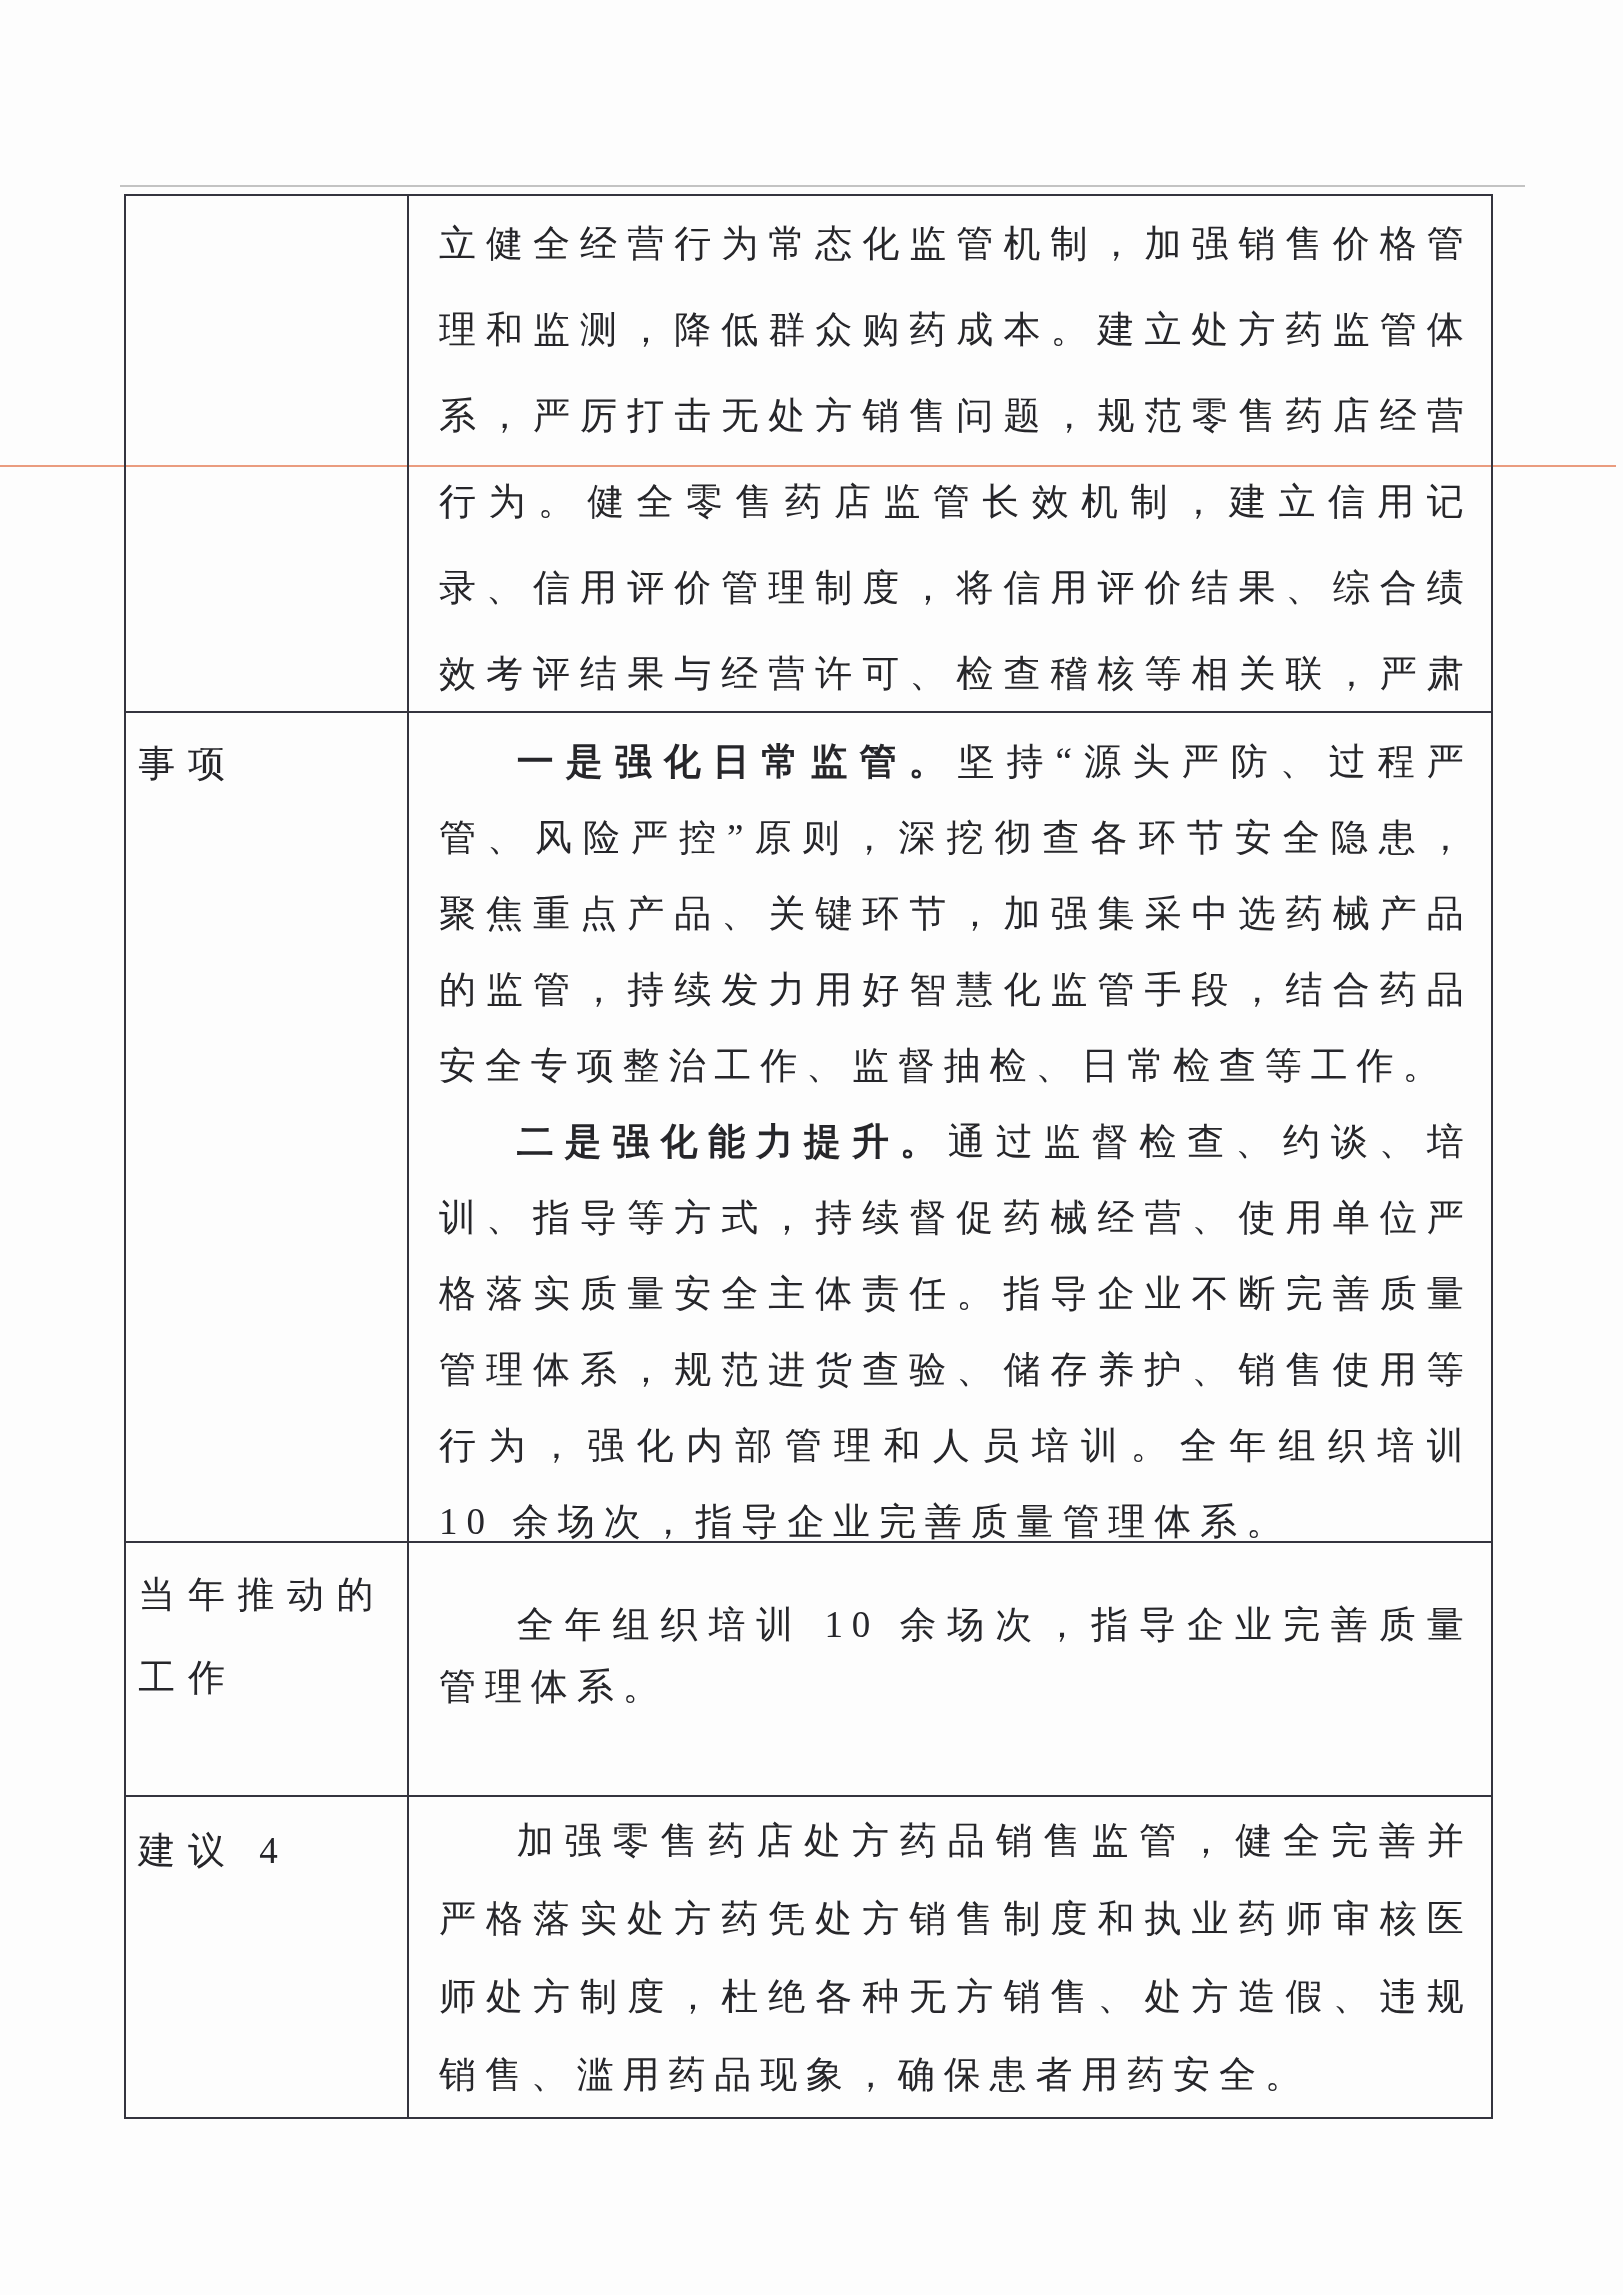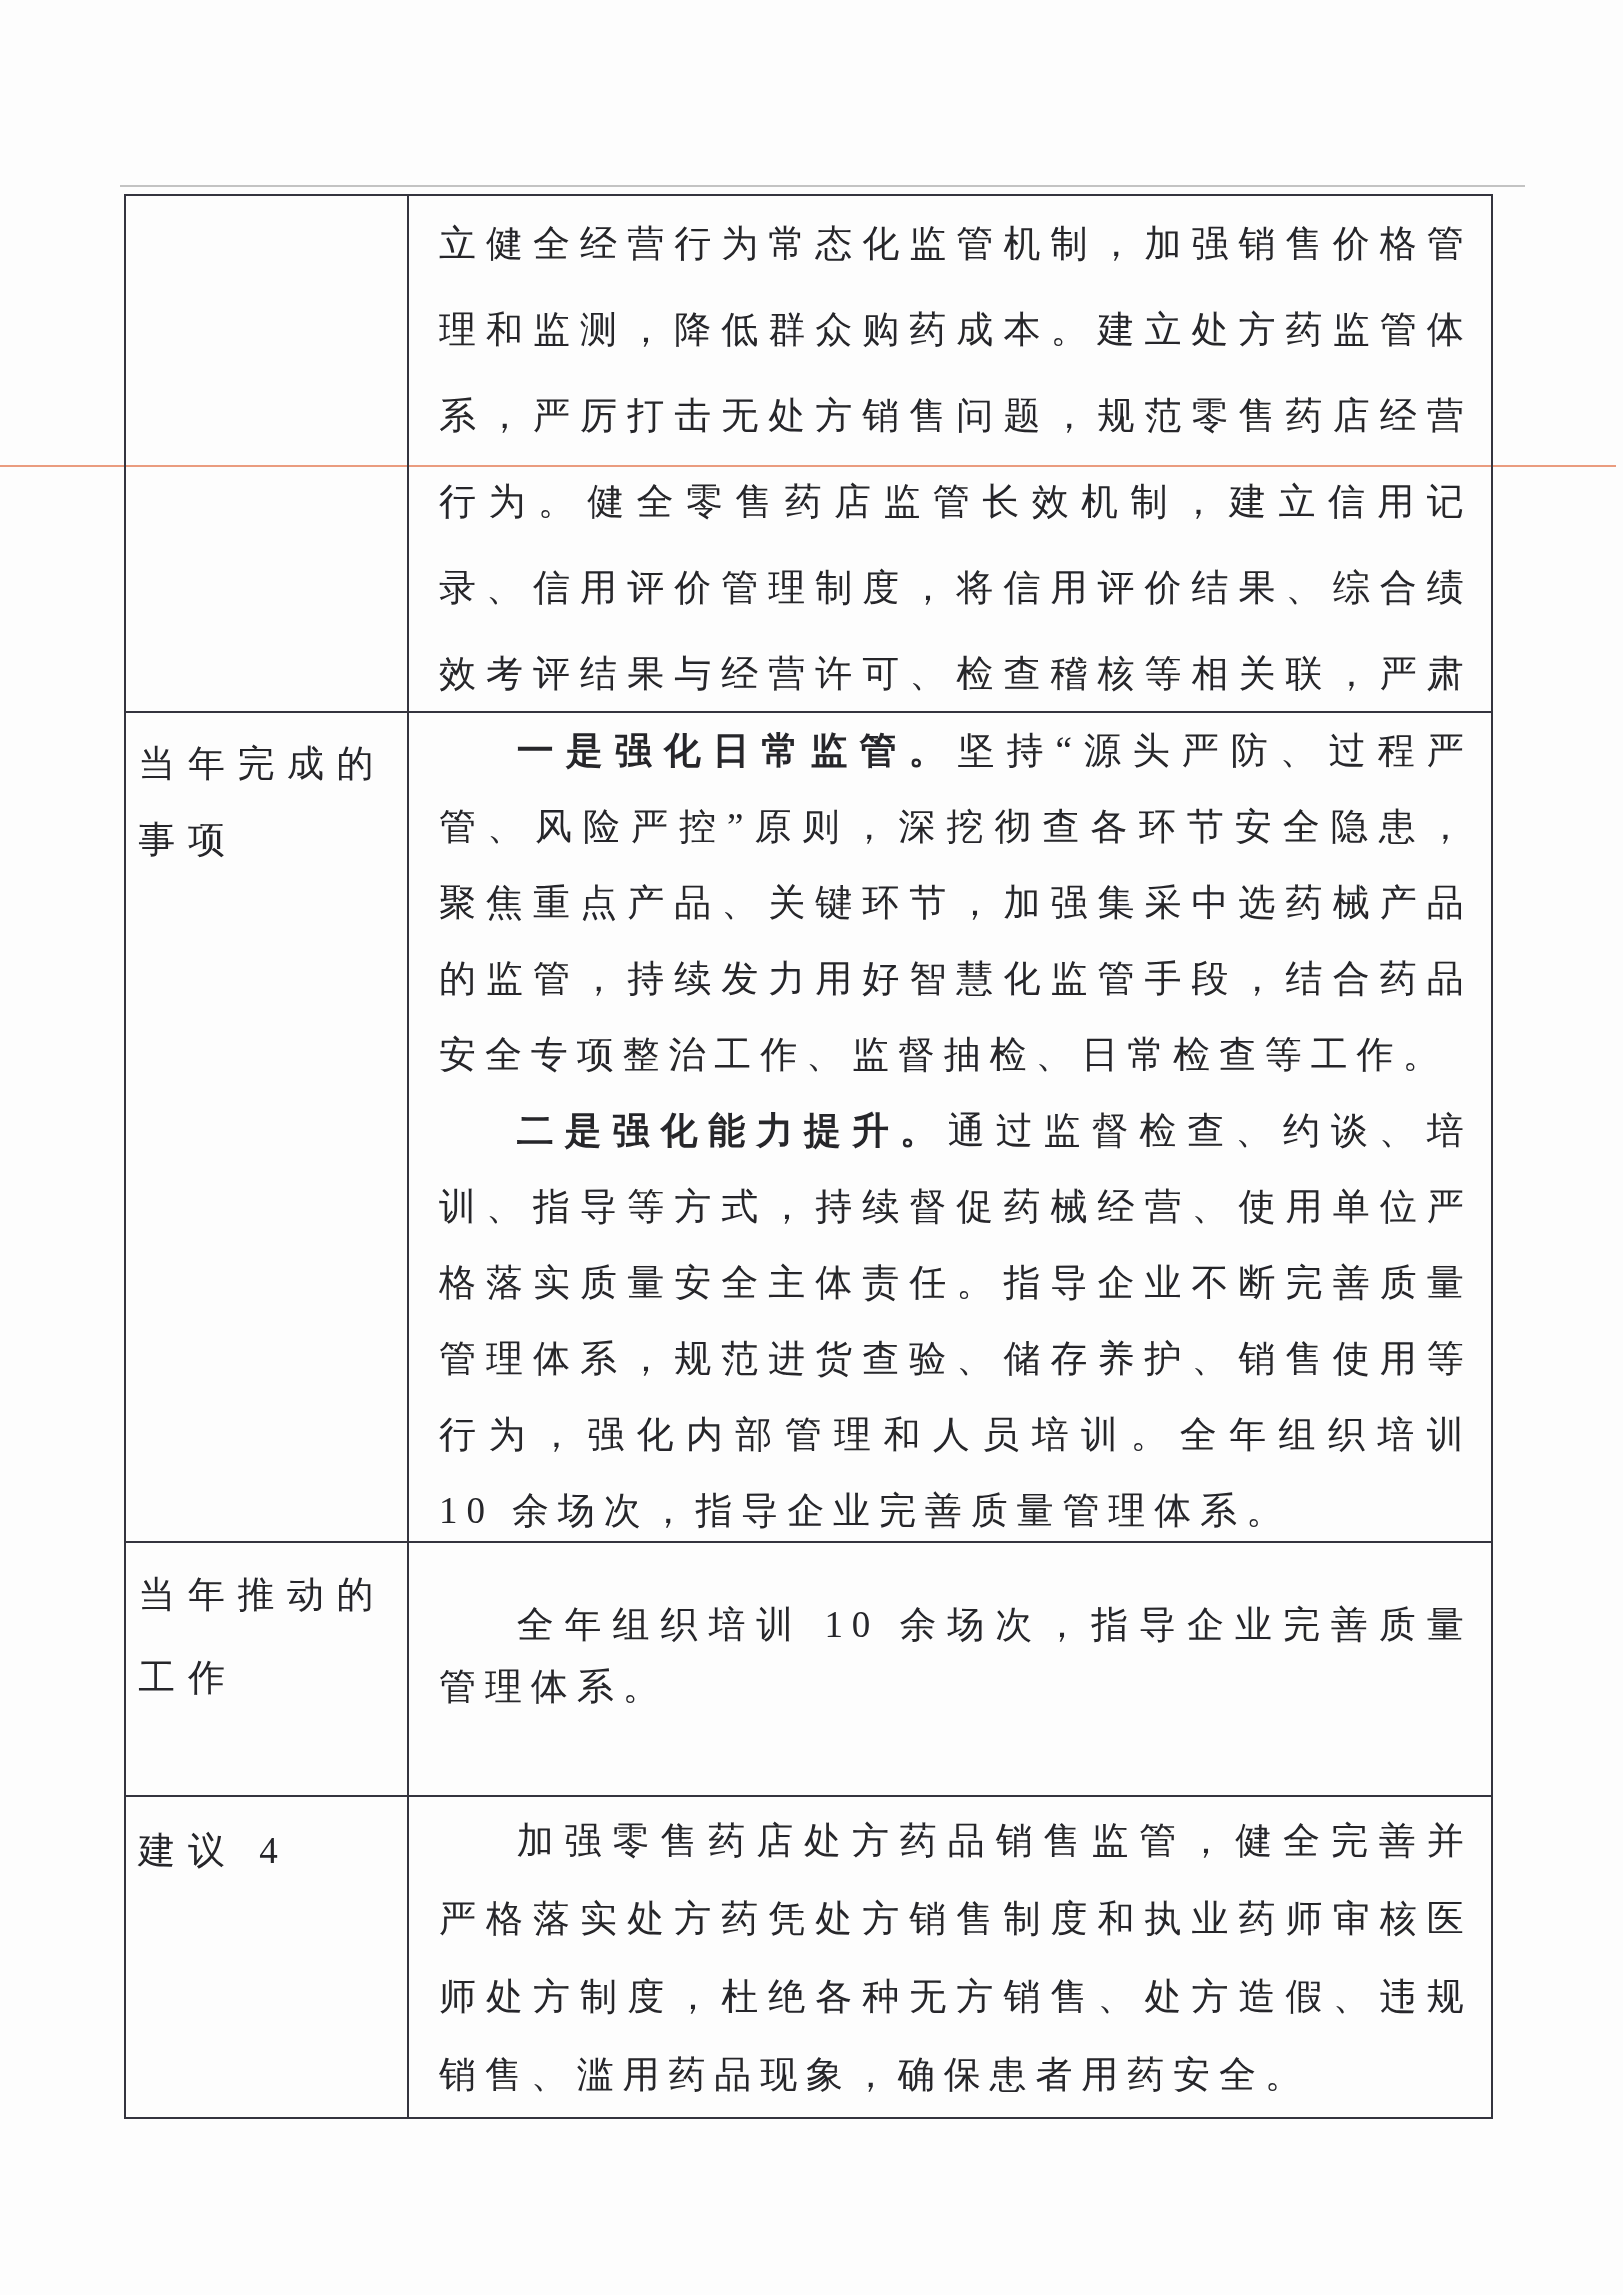--- a/index.html
+++ b/index.html
@@ -67,21 +67,21 @@
   }
   .para{ text-indent:0; }
   .para.indent{ text-indent:2.1em; }
   .lead{ font-weight:bold; }
 
   
   .row-0{ height:515px; }
   .row-0 .content-cell{ line-height:86px; padding-top:5.1px; }
 
   .row-1{ height:830px; }
-  .row-1 .content-cell{ line-height:76px; padding-top:0; }
+  .row-1 .content-cell{ line-height:76px; padding-top:11px; }
   .row-1 .label-cell{ line-height:76px; padding-top:13.3px; }
 
   .row-2{ height:254px; }
   .row-2 .content-cell{ line-height:62px; padding-top:51px; }
   .row-2 .label-cell{ line-height:83px; padding-top:10.2px; }
 
   .row-3{ height:322px; }
   .row-3 .content-cell{ line-height:78px; padding-top:5px; }
   .row-3 .label-cell{ line-height:78px; padding-top:15px; }
 </style>
@@ -95,21 +95,20 @@
 
   <div class="row row-0">
     <div class="cell label-cell"></div>
     <div class="cell content-cell">
       <p class="para"><span>立健全经营行为常态化监管机制，加强销售价格管理和监测，降低群众购药成本。建立处方药监管体系，严厉打击无处方销售问题，规范零售药店经营行为。健全零售药店监管长效机制，建立信用记录、信用评价管理制度，将信用评价结果、综合绩效考评结果与经营许可、检查稽核等相关联，严肃查处违法违规问题。</span></p>
     </div>
   </div>
 
   <div class="row row-1">
     <div class="cell label-cell">
-      <div>当年完成的</div>
       <div>事项</div>
     </div>
     <div class="cell content-cell">
       <p class="para indent"><span class="lead">一是强化日常监管。</span><span>坚持“源头严防、过程严管、风险严控”原则，深挖彻查各环节安全隐患，聚焦重点产品、关键环节，加强集采中选药械产品的监管，持续发力用好智慧化监管手段，结合药品安全专项整治工作、监督抽检、日常检查等工作。</span></p>
       <p class="para indent"><span class="lead">二是强化能力提升。</span><span>通过监督检查、约谈、培训、指导等方式，持续督促药械经营、使用单位严格落实质量安全主体责任。指导企业不断完善质量管理体系，规范进货查验、储存养护、销售使用等行为，强化内部管理和人员培训。全年组织培训 10 余场次，指导企业完善质量管理体系。</span></p>
     </div>
   </div>
 
   <div class="row row-2">
     <div class="cell label-cell">

